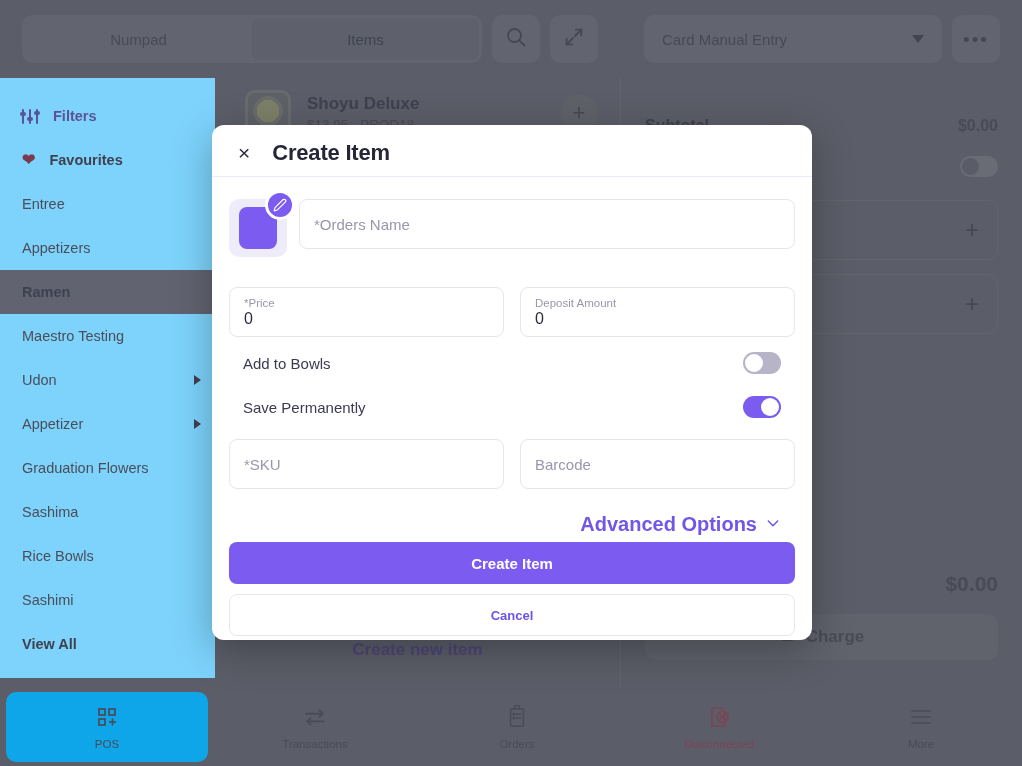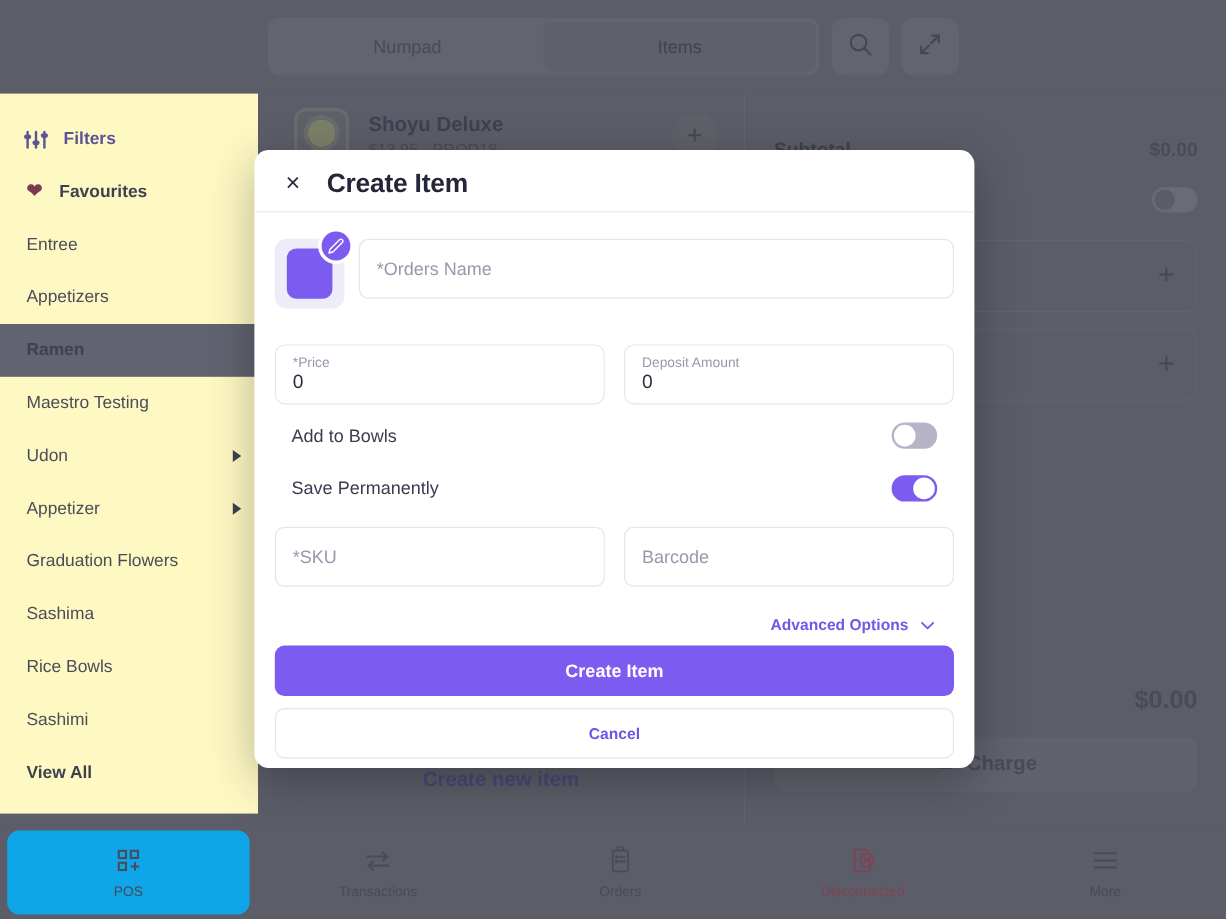--- a/index.html
+++ b/index.html
@@ -47,21 +47,21 @@
     display: flex; align-items: center; padding: 0 18px;
     font-size: 15px; color: #474956; justify-content: space-between;
   }
   .caret { width: 0; height: 0; border-left: 6px solid transparent;
     border-right: 6px solid transparent; border-top: 8px solid #42444f; }
   .dots { letter-spacing: 2px; font-size: 19px; color: #454752; line-height: 1; }
 
   
   .sidebar {
     position: absolute; left: 0; top: 78px; width: 215px; bottom: 88px;
-    background: #fef9c3; padding-top: 16px;
+    background: #7dd3fc; padding-top: 16px;
   }
   .side-row {
     height: 44px; display: flex; align-items: center;
     padding: 0 14px 0 22px; font-size: 14.5px; color: #4b4d59;
     justify-content: space-between;
   }
   .side-row .lbl { display: flex; align-items: center; gap: 14px; }
   .side-row.filters { color: #5c5396; font-weight: 600; font-size: 14.5px; }
   .side-row.fav { color: #3f4150; font-weight: 700; }
   .side-row.selected { background: #616370; color: #3e4150; font-weight: 700; }
@@ -168,22 +168,22 @@
   .sw.off { background: #b7b4c8; }
   .sw.off::after { content:""; position:absolute; left:2px; top:2px; width:18px; height:18px;
     border-radius:50%; background:#fff; }
   .sw.on { background: #7c5cf0; }
   .sw.on::after { content:""; position:absolute; right:2px; top:2px; width:18px; height:18px;
     border-radius:50%; background:#fff; }
 
   .row-3 { display: flex; gap: 16px; margin-top: 14px; }
   .row-3 > div { flex: 1; }
 
-  .adv { display: flex; align-items: flex-start; justify-content: flex-end; gap: 8px;
-    margin-top: 24px; padding-right: 14px; color: #7156e8; font-weight: 700; font-size: 13px; }
+  .adv { display: flex; align-items: flex-end; justify-content: flex-end; gap: 8px;
+    margin-top: 24px; padding-right: 14px; color: #7156e8; font-weight: 700; font-size: 20px; }
 
   .modal-foot { padding: 6px 17px 14px 17px; }
   .btn-primary { height: 42px; border-radius: 8px; background: #7c5cf0; color: #fff;
     font-size: 15px; font-weight: 700; display:flex; align-items:center; justify-content:center;
     cursor: pointer; }
   .btn-secondary { height: 42px; border-radius: 8px; background: #fff; color: #6f54e5;
     border: 1px solid #e6e4f0; font-size: 13px; font-weight: 700;
     display:flex; align-items:center; justify-content:center; margin-top: 10px; cursor: pointer; }
 </style>
 </head>
@@ -211,20 +211,29 @@
           <span>
             <svg width="22" height="22" viewBox="0 0 24 24" fill="none" stroke="currentColor" stroke-width="2" stroke-linecap="round" stroke-linejoin="round">
               <polyline points="14,4 20,4 20,10"></polyline>
                 <line x1="20" y1="4" x2="13" y2="11"></line>
               <polyline points="10,20 4,20 4,14"></polyline>
                 <line x1="4" y1="20" x2="11" y2="13"></line>
             </svg>
           </span>
         </div>
       </div>
+      <div class="topbar-right">
+        <div class="dropdown">
+          <span>Card Manual Entry</span>
+          <span class="caret"></span>
+        </div>
+        <div class="icon-btn">
+          <span class="dots">•••</span>
+        </div>
+      </div>
     </div>
 
     <div class="sidebar">
       <div class="side-row filters">
         <span class="lbl">
           <span class="filter-ico">
             <i style="left:0;top:0;height:15px;"></i>
               <i style="left:7px;top:0;height:15px;"></i>
               <i style="left:14px;top:0;height:15px;"></i>
             <i style="left:-2px;top:3px;width:6px;height:4px;border-radius:2px;"></i>

